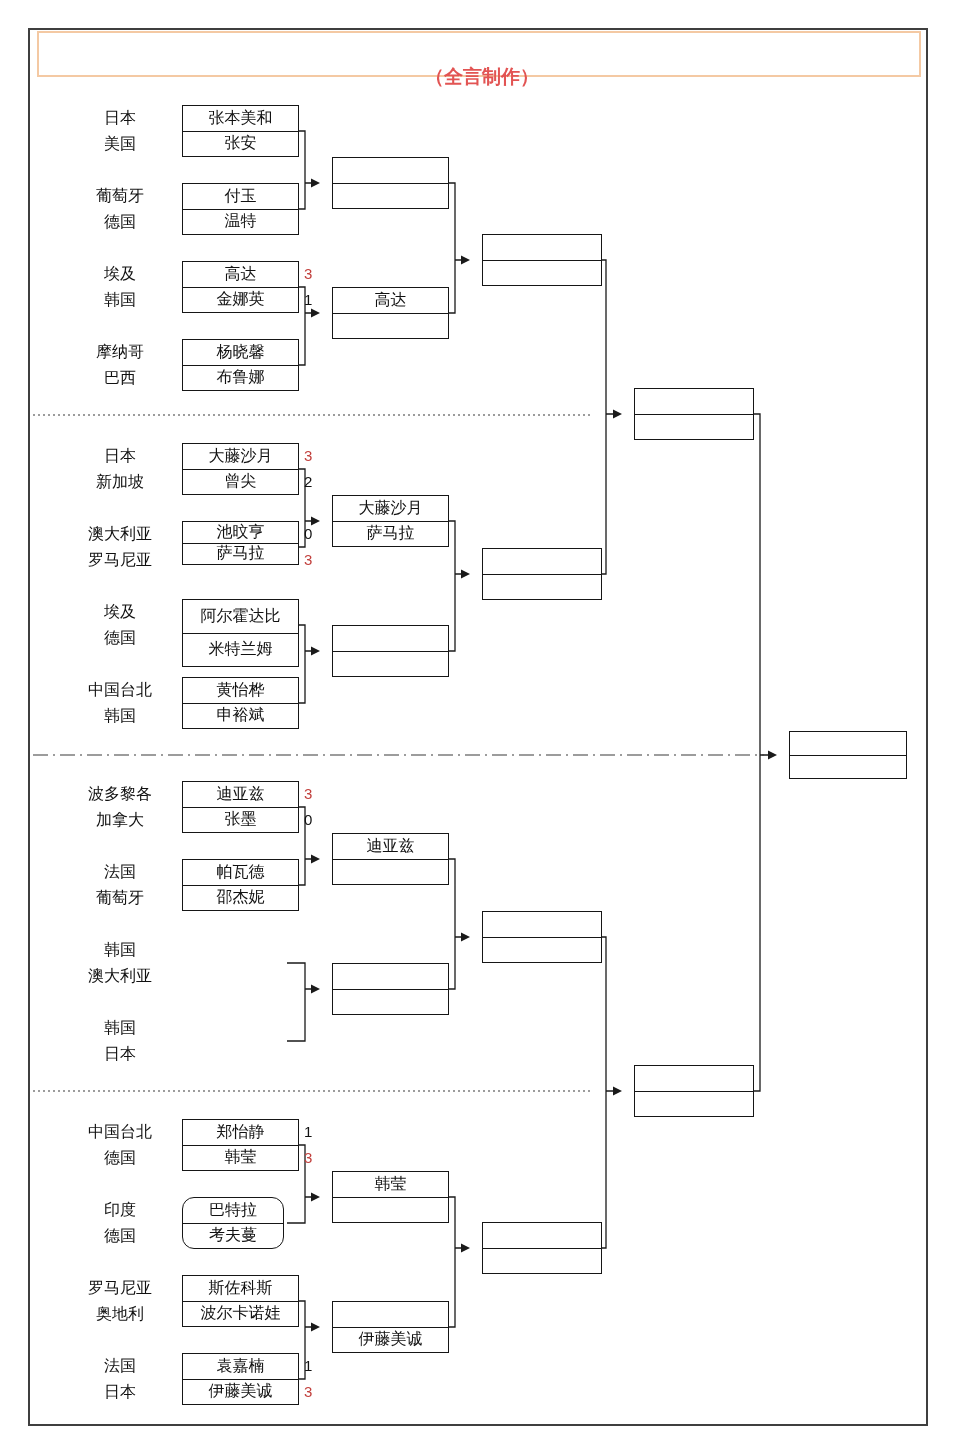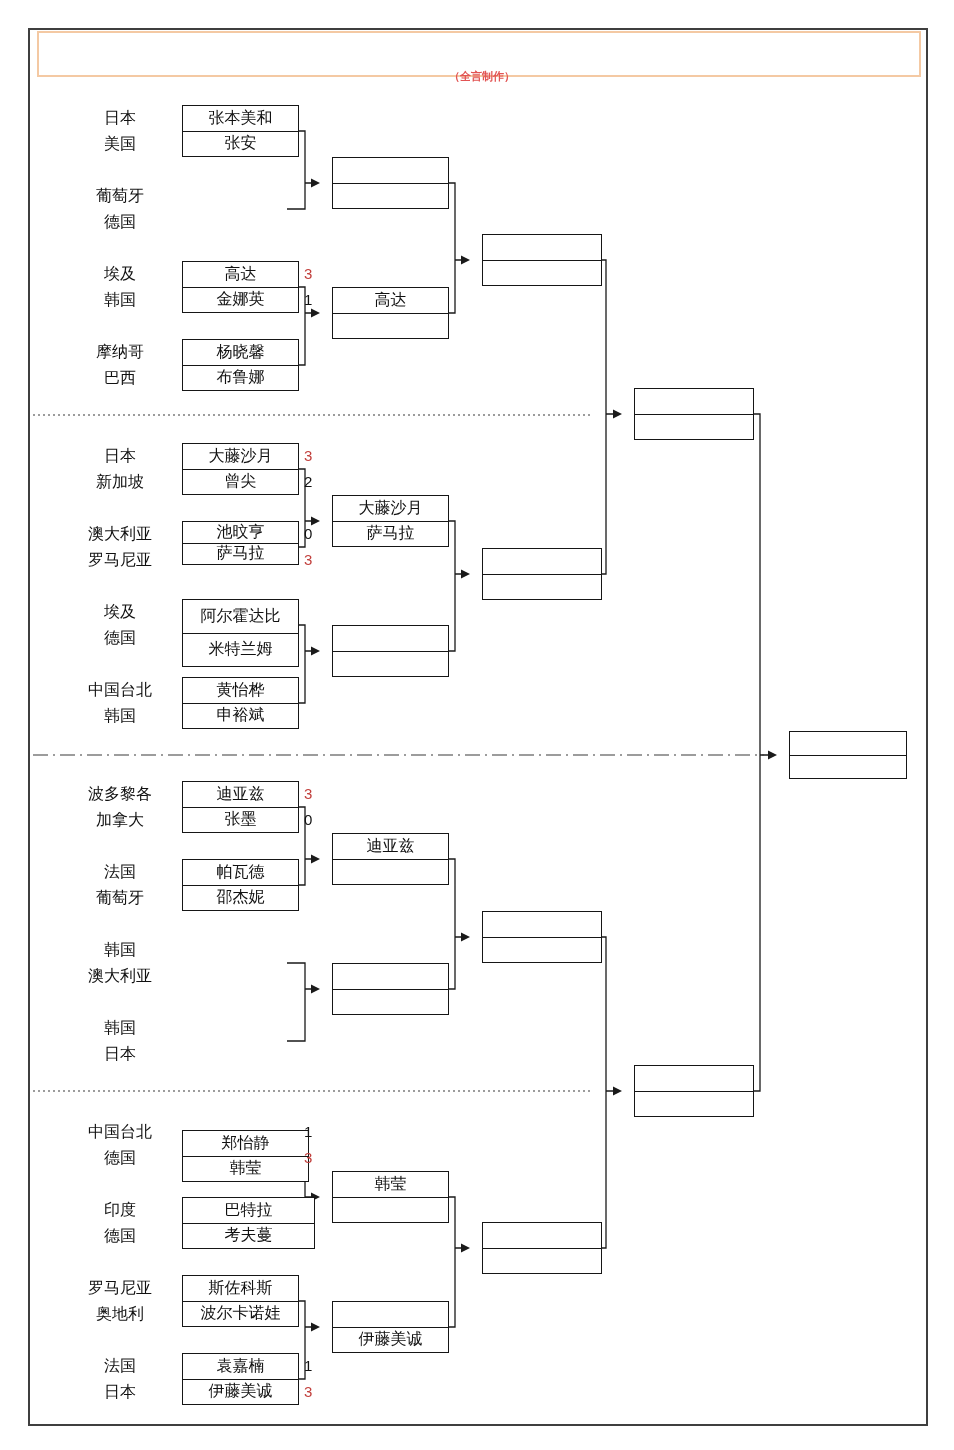--- a/index.html
+++ b/index.html
@@ -1,21 +1,21 @@
 <!DOCTYPE html>
 <html><head>
 <meta charset="utf-8">
 <style>
   html,body{margin:0;padding:0;background:#fff;}
   body{font-family:"Liberation Sans","DejaVu Sans",sans-serif;color:#111;}
   #stage{position:relative;width:954px;height:1450px;background:#fff;overflow:hidden;}
   #frame{position:absolute;left:28px;top:28px;width:896px;height:1394px;border:2px solid #3f3f3f;}
   #title-box{position:absolute;left:37px;top:31px;width:880px;height:42px;border:2px solid #f4c9a3;background:#fff;display:flex;align-items:center;justify-content:center;}
   .title-text{font-size:27px;font-weight:bold;letter-spacing:0.5px;}
-  .subtitle-text{font-size:11px;font-weight:bold;margin-left:6px;padding-top:7px;margin-top:38px;}
+  .subtitle-text{font-size:19px;font-weight:bold;margin-left:6px;padding-top:7px;margin-top:38px;}
   #connector-svg{position:absolute;left:0;top:0;}
   #bracket-layer{position:absolute;left:12px;top:0;width:954px;height:1450px;}
   .country{position:absolute;width:120px;text-align:center;font-size:16px;line-height:26px;white-space:nowrap;}
   .score{position:absolute;width:22px;font-size:15px;line-height:26px;}
   .cellbox{position:absolute;border:1px solid #161616;background:#fff;display:flex;flex-direction:column;box-sizing:border-box;}
   .cell{flex:1;display:flex;align-items:center;justify-content:center;font-size:16px;white-space:nowrap;overflow:hidden;}
   .cell-top{border-bottom:1px solid #161616;}
 </style>
 </head>
 <body>
@@ -48,20 +48,24 @@
     </svg>
   <div id="bracket-layer">
       <div class="country" style="left: 48px; top: 105px; width: 120px; height: 26px;">日本</div>
       <div class="country" style="left: 48px; top: 131px; width: 120px; height: 26px;">美国</div>
       <div class="cellbox" style="left: 170px; top: 105px; width: 117px; height: 52px;">
         <div class="cell cell-top">张本美和</div>
         <div class="cell">张安</div>
       </div>
       <div class="country" style="left: 48px; top: 183px; width: 120px; height: 26px;">葡萄牙</div>
       <div class="country" style="left: 48px; top: 209px; width: 120px; height: 26px;">德国</div>
+      <div class="cellbox" style="left: 170px; top: 183px; width: 117px; height: 52px;">
+        <div class="cell cell-top">付玉</div>
+        <div class="cell">温特</div>
+      </div>
       <div class="country" style="left: 48px; top: 261px; width: 120px; height: 26px;">埃及</div>
       <div class="country" style="left: 48px; top: 287px; width: 120px; height: 26px;">韩国</div>
       <div class="cellbox" style="left: 170px; top: 261px; width: 117px; height: 52px;">
         <div class="cell cell-top">高达</div>
         <div class="cell">金娜英</div>
       </div>
       <div class="score" style="left: 292px; top: 261px; width: 22px; height: 26px; color: rgb(194, 64, 61);">3</div>
       <div class="score" style="left: 292px; top: 287px; width: 22px; height: 26px;">1</div>
       <div class="country" style="left: 48px; top: 339px; width: 120px; height: 26px;">摩纳哥</div>
       <div class="country" style="left: 48px; top: 365px; width: 120px; height: 26px;">巴西</div>
@@ -146,29 +150,29 @@
       <div class="cellbox" style="left: 320px; top: 963px; width: 117px; height: 52px;">
         <div class="cell cell-top"></div>
         <div class="cell"></div>
       </div>
       <div class="cellbox" style="left: 470px; top: 911px; width: 120px; height: 52px;">
         <div class="cell cell-top"></div>
         <div class="cell"></div>
       </div>
       <div class="country" style="left: 48px; top: 1119px; width: 120px; height: 26px;">中国台北</div>
       <div class="country" style="left: 48px; top: 1145px; width: 120px; height: 26px;">德国</div>
-      <div class="cellbox" style="left: 170px; top: 1119px; width: 127px; height: 52px; margin-top: 11px;">
+      <div class="cellbox" style="left: 170px; top: 1119px; width: 117px; height: 52px;">
         <div class="cell cell-top">郑怡静</div>
         <div class="cell">韩莹</div>
       </div>
       <div class="score" style="left: 292px; top: 1119px; width: 22px; height: 26px;">1</div>
       <div class="score" style="left: 292px; top: 1145px; width: 22px; height: 26px; color: rgb(194, 64, 61);">3</div>
       <div class="country" style="left: 48px; top: 1197px; width: 120px; height: 26px;">印度</div>
       <div class="country" style="left: 48px; top: 1223px; width: 120px; height: 26px;">德国</div>
-      <div class="cellbox" style="left: 170px; top: 1197px; width: 133px; height: 52px;">
+      <div class="cellbox" style="left: 170px; top: 1197px; width: 102px; height: 52px; border-radius: 12px;">
         <div class="cell cell-top">巴特拉</div>
         <div class="cell">考夫蔓</div>
       </div>
       <div class="country" style="left: 48px; top: 1275px; width: 120px; height: 26px;">罗马尼亚</div>
       <div class="country" style="left: 48px; top: 1301px; width: 120px; height: 26px;">奥地利</div>
       <div class="cellbox" style="left: 170px; top: 1275px; width: 117px; height: 52px;">
         <div class="cell cell-top">斯佐科斯</div>
         <div class="cell">波尔卡诺娃</div>
       </div>
       <div class="country" style="left: 48px; top: 1353px; width: 120px; height: 26px;">法国</div>

